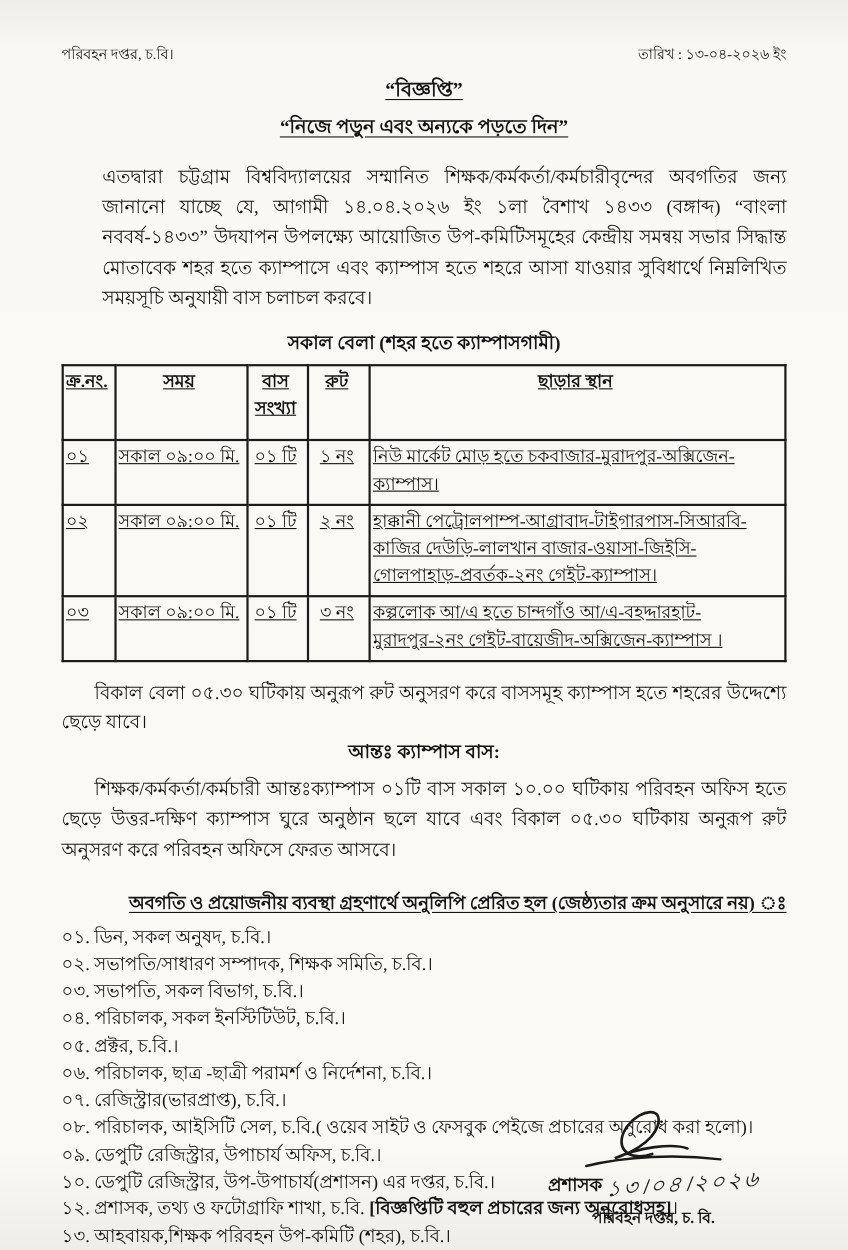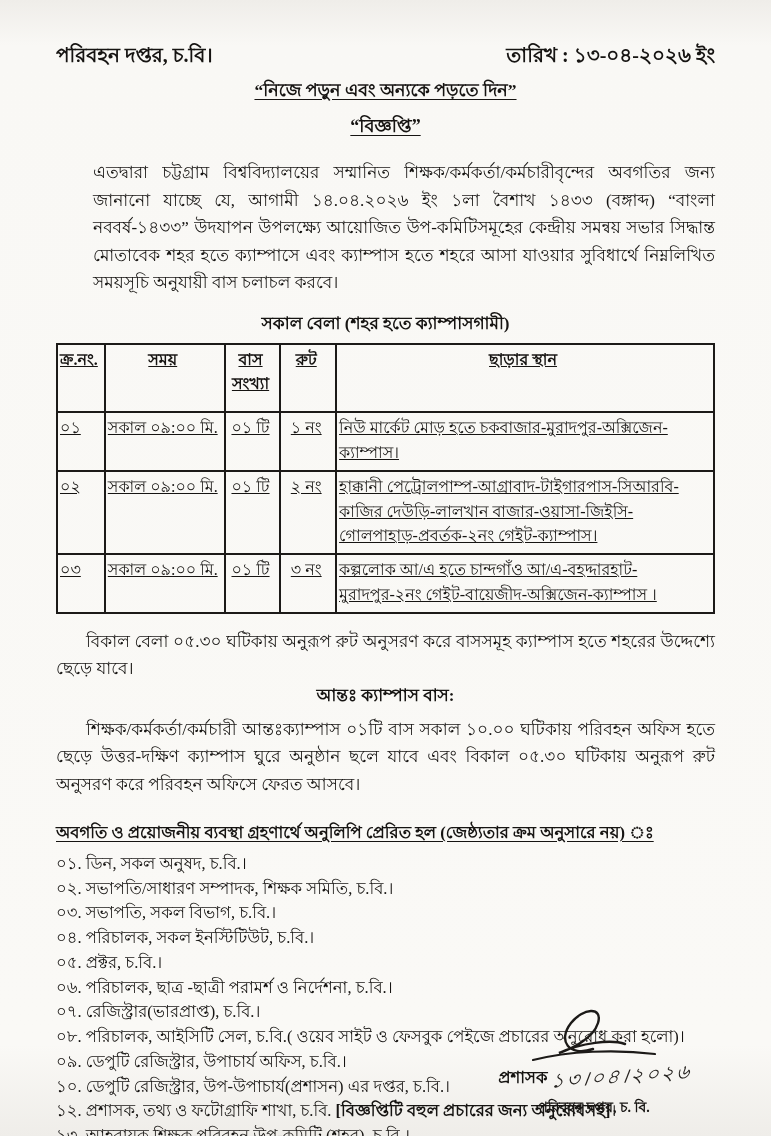--- a/index.html
+++ b/index.html
@@ -11,21 +11,21 @@
     -webkit-font-smoothing:antialiased;
   }
   .page{
     position:relative;
     width:771px;height:1136px;
     box-sizing:border-box;
     padding:40px 56px 24px 56px;
     background:linear-gradient(180deg,#efede9 0%,#f9f8f5 4%,#faf9f6 92%,#efede9 100%);
     overflow:hidden;
   }
-  .hdr-row{display:flex;justify-content:space-between;align-items:baseline;font-size:20px;font-weight:bold;}
+  .hdr-row{display:flex;justify-content:space-between;align-items:baseline;font-size:13px;font-weight:normal;}
   .center{text-align:center;}
   .title-line{font-size:18px;font-weight:bold;margin-top:6px;}
   .title-line .u{text-decoration:underline;text-underline-offset:3px;}
   .subtitle-line{font-size:17.5px;font-weight:bold;margin-top:4px;}
   .subtitle-line .u{text-decoration:underline;text-underline-offset:3px;}
   .intro{
     margin-top:16px;font-size:17px;line-height:1.62;text-align:justify;margin-left:37px;
   }
   .table-title{font-size:17px;font-weight:bold;margin-top:13px;}
   table.sched{
@@ -47,21 +47,21 @@
   .c-route{width:8.5%;text-align:center;white-space:nowrap;}
   .c-place{width:58%;text-align:left;}
   th.c-place{text-align:center;}
   .para{font-size:17px;line-height:1.6;text-align:justify;}
   .indent{text-indent:30px;}
   .afternoon{margin-top:14px;}
   .ic-head{font-size:17px;font-weight:bold;}
   .ic-para{margin-top:6px;}
   .cc-head{
     margin-top:22px;font-size:16.5px;font-weight:bold;
-    text-decoration:underline;text-underline-offset:3px;
+    text-decoration:underline;text-underline-offset:3px;text-align:right;
   }
   ul.cc{
     list-style:none;margin:6px 0 0 0;padding:0;
     font-size:16.5px;line-height:1.32;
   }
   ul.cc li{margin:0 0 3px 0;}
   .bold{font-weight:bold;}
   .sig{
     position:absolute;right:52px;bottom:16px;
     width:250px;text-align:center;
@@ -84,25 +84,25 @@
 </head>
 <body>
 
 <div class="page">
 
   <div class="hdr-row">
     <span>পরিবহন দপ্তর, চ.বি।</span>
     <span>তারিখ : ১৩-০৪-২০২৬ ইং</span>
   </div>
 
+  <div class="center title-line">
+    <span class="u">“বিজ্ঞপ্তি”</span>
+  </div>
   <div class="center subtitle-line">
     <span class="u">“নিজে পড়ুন এবং অন্যকে পড়তে দিন”</span>
-  </div>
-  <div class="center title-line">
-    <span class="u">“বিজ্ঞপ্তি”</span>
   </div>
 
   <div class="intro">এতদ্বারা চট্টগ্রাম বিশ্ববিদ্যালয়ের সম্মানিত শিক্ষক/কর্মকর্তা/কর্মচারীবৃন্দের অবগতির জন্য জানানো যাচ্ছে যে, আগামী ১৪.০৪.২০২৬ ইং ১লা বৈশাখ ১৪৩৩ (বঙ্গাব্দ) “বাংলা নববর্ষ-১৪৩৩” উদযাপন উপলক্ষ্যে আয়োজিত উপ-কমিটিসমূহের কেন্দ্রীয় সমন্বয় সভার সিদ্ধান্ত মোতাবেক শহর হতে ক্যাম্পাসে এবং ক্যাম্পাস হতে শহরে আসা যাওয়ার সুবিধার্থে নিম্নলিখিত সময়সূচি অনুযায়ী বাস চলাচল করবে।</div>
 
   <div class="center table-title">সকাল বেলা (শহর হতে ক্যাম্পাসগামী)</div>
 
   <table class="sched">
     <thead>
       <tr>
         <th class="c-serial">ক্র.নং.</th>

